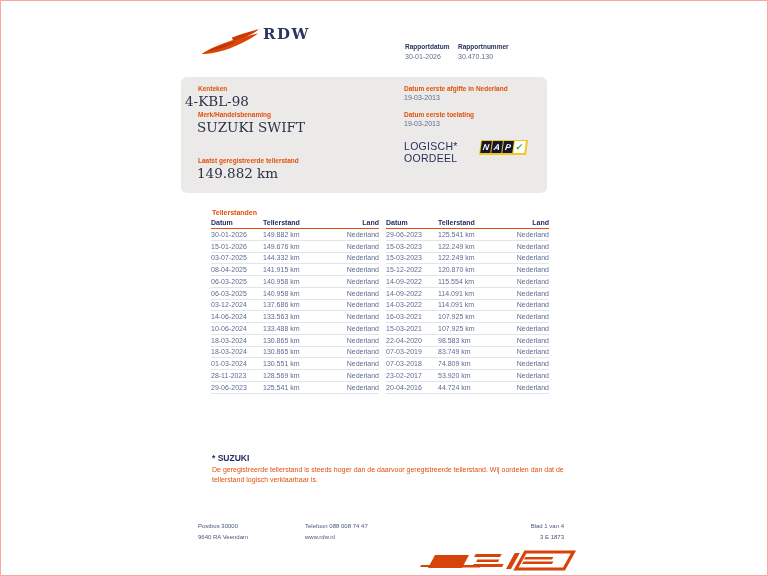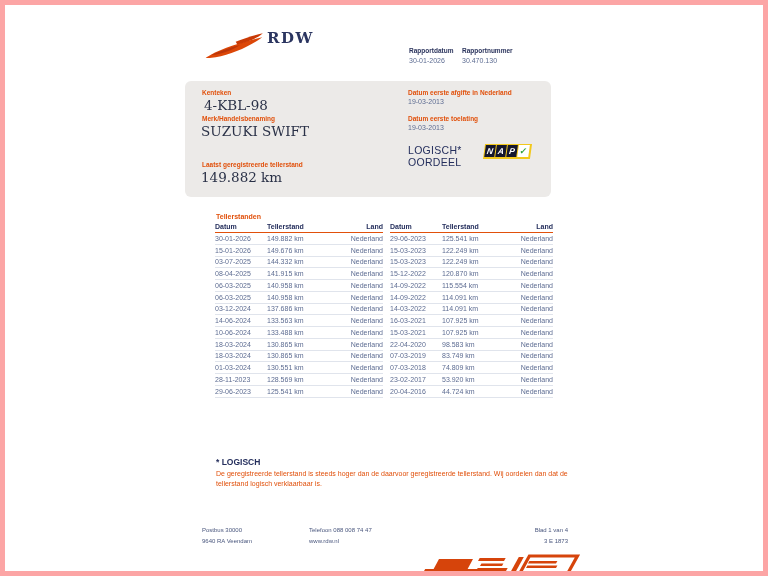--- a/index.html
+++ b/index.html
@@ -1,19 +1,19 @@
 <!DOCTYPE html>
 <html><head>
 <meta charset="utf-8">
 <style>
   html,body{margin:0;padding:0;background:#fff;}
   .page{
     position:relative;width:768px;height:576px;background:#ffffff;
     font-family:"Liberation Sans",sans-serif;color:#2A335C;overflow:hidden;
-    box-sizing:border-box;border:5px solid #fca5a5;
+    box-sizing:border-box;border:1px solid #fca5a5;
   }
   .abs{position:absolute;}
   
   .logo-text{left:262px;top:24px;font-family:"DejaVu Serif",serif;font-size:15px;
     font-weight:600;color:#2B3560;letter-spacing:1.5px;}
   .doc-title{left:403px;top:18px;font-family:"DejaVu Serif",serif;font-size:15px;
     font-weight:600;color:#E1500B;}
   .meta-label{font-size:6.5px;font-weight:bold;color:#2A335C;}
   .meta-value{font-size:7px;color:#5D6C92;}
   
@@ -63,21 +63,21 @@
   <span class="abs logo-text">RDW</span>
 
   <span class="abs meta-label" style="left:404px;top:42px;">Rapportdatum</span>
   <span class="abs meta-value" style="left:404px;top:52px;">30-01-2026</span>
   <span class="abs meta-label" style="left:457px;top:42px;">Rapportnummer</span>
   <span class="abs meta-value" style="left:457px;top:52px;">30.470.130</span>
 
   <div class="abs panel"></div>
 
   <span class="abs field-label" style="left:197px;top:84px;">Kenteken</span>
-  <span class="abs field-big" style="left:199px;top:92px;text-align:right;">4-KBL-98</span>
+  <span class="abs field-big" style="left:184px;top:92px;text-align:right;">4-KBL-98</span>
   <span class="abs field-label" style="left:197px;top:110px;">Merk/Handelsbenaming</span>
   <span class="abs field-big" style="left:196px;top:118px;">SUZUKI SWIFT</span>
   <span class="abs field-label" style="left:197px;top:156px;">Laatst geregistreerde tellerstand</span>
   <span class="abs field-big" style="left:196px;top:164px;">149.882 km</span>
 
   <span class="abs field-label" style="left:403px;top:84px;">Datum eerste afgifte in Nederland</span>
   <span class="abs field-small" style="left:403px;top:93px;">19-03-2013</span>
   <span class="abs field-label" style="left:403px;top:110px;">Datum eerste toelating</span>
   <span class="abs field-small" style="left:403px;top:119px;">19-03-2013</span>
 
@@ -248,21 +248,21 @@
           <span class="tcell c2">Nederland</span>
         </div>
         <div class="trow">
           <span class="tcell c0">20-04-2016</span>
           <span class="tcell c1">44.724 km</span>
           <span class="tcell c2">Nederland</span>
         </div>
       </div>
   </div>
 
-  <span class="abs fn-title">* LOGISCH</span>
+  <span class="abs fn-title">* SUZUKI</span>
   <div class="abs fn-text">De geregistreerde tellerstand is steeds hoger dan de daarvoor geregistreerde tellerstand. Wij oordelen dan dat de tellerstand logisch verklaarbaar is.</div>
 
   <div class="abs foot" style="left:197px;top:520px;">
     <div>Postbus 30000</div>
     <div>9640 RA Veendam</div>
   </div>
   <div class="abs foot" style="left:304px;top:520px;">
     <div>Telefoon 088 008 74 47</div>
     <div>www.rdw.nl</div>
   </div>

